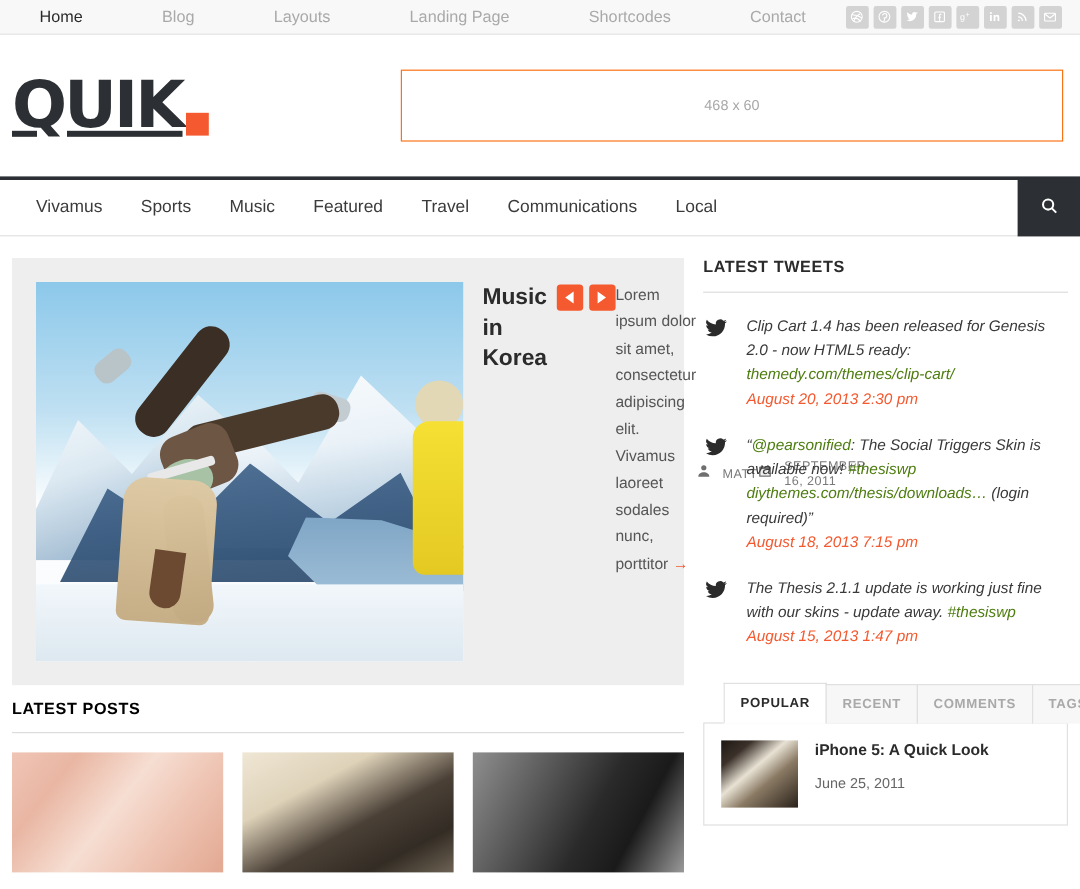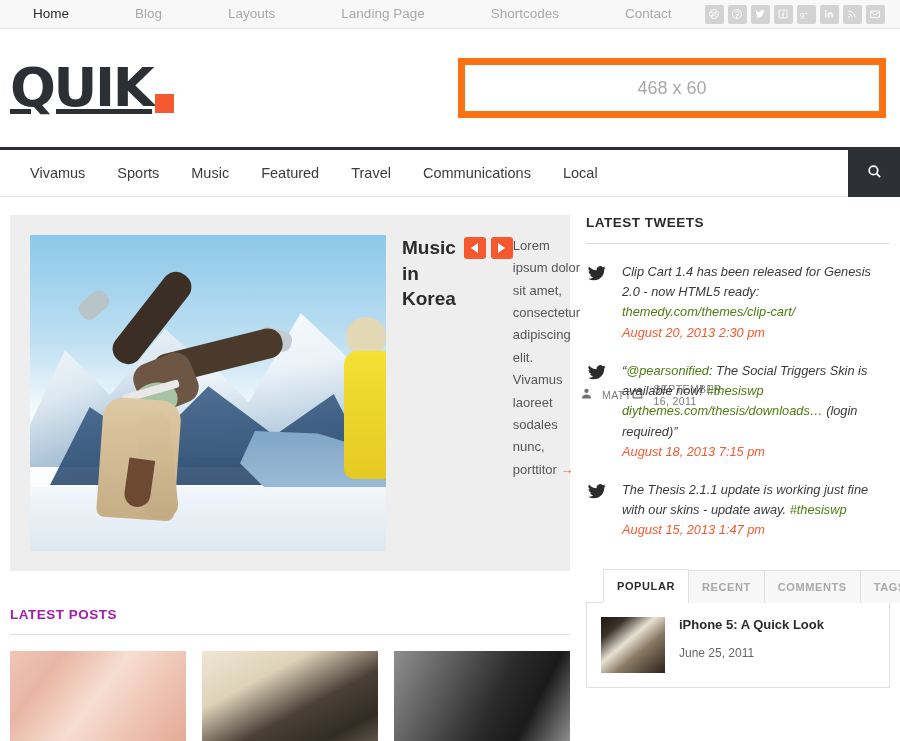--- a/index.html
+++ b/index.html
@@ -61,24 +61,24 @@
     font-family: "DejaVu Sans", sans-serif;
   }
   .logo .dot {
     width: 19px; height: 19px;
     background: #f4592f;
     display: inline-block;
     margin-left: 3px;
     margin-bottom: 2px;
   }
   .adbox {
-    width: 428px; height: 60px;
-    border: 7px solid #f97316;
+    width: 552px; height: 60px;
+    border: 1px solid #f97316;
     display: flex; align-items: center; justify-content: center;
-    color: #a8a8a8; font-size: 18px;
+    color: #a8a8a8; font-size: 12px;
   }
 
   
   .mainnav {
     border-top: 3px solid #2c3034;
     border-bottom: 1px solid #e2e2e2;
     height: 50px;
     display: flex;
     align-items: stretch;
     position: relative;
@@ -213,22 +213,22 @@
   .arrows .left  { border-right: 7px solid #fff; }
   .arrows .right { border-left: 7px solid #fff; }
   .hr { height: 1px; background: #d5d5d5; margin: 14px 0 12px 0; }
   .fexcerpt { font-size: 13px; color: #555; line-height: 1.72; }
   .fexcerpt .more { color: #f4592f; }
   .metarow { display: flex; align-items: center; gap: 9px; margin-top: 4px; }
   .metarow .mtxt { font-size: 10.5px; color: #7a7a7a; letter-spacing: .4px; }
 
   
   .sectitle {
-    font-size: 13.5px; font-weight: bold; color: #a21caf;
-    letter-spacing: .5px; margin: 36px 0 0 0;
+    font-size: 13.5px; font-weight: bold; color: #000000;
+    letter-spacing: .5px; margin: 12px 0 0 0;
   }
   .secrule { height: 1px; background: #dcdcdc; margin: 12px 0 16px 0; }
   .thumbs { display: flex; gap: 16px; }
   .thumbs .th { width: 176px; height: 100px; overflow: hidden; }
   .th1 { background: linear-gradient(128deg,#f0c5b6 0%,#e9b6a3 22%,#f6ded2 48%,#eec3b2 72%,#e2a892 100%); }
   .th2 { background: linear-gradient(152deg,#efe6d4 0%,#ded2b9 30%,#4a4036 58%,#332c24 80%,#6d6254 100%); }
   .th3 { background: linear-gradient(118deg,#8f8f8f 0%,#5d5d5d 28%,#2a2a2a 56%,#1a1a1a 74%,#9a9a9a 100%); }
 
   
   .swidget { margin-bottom: 28px; }

